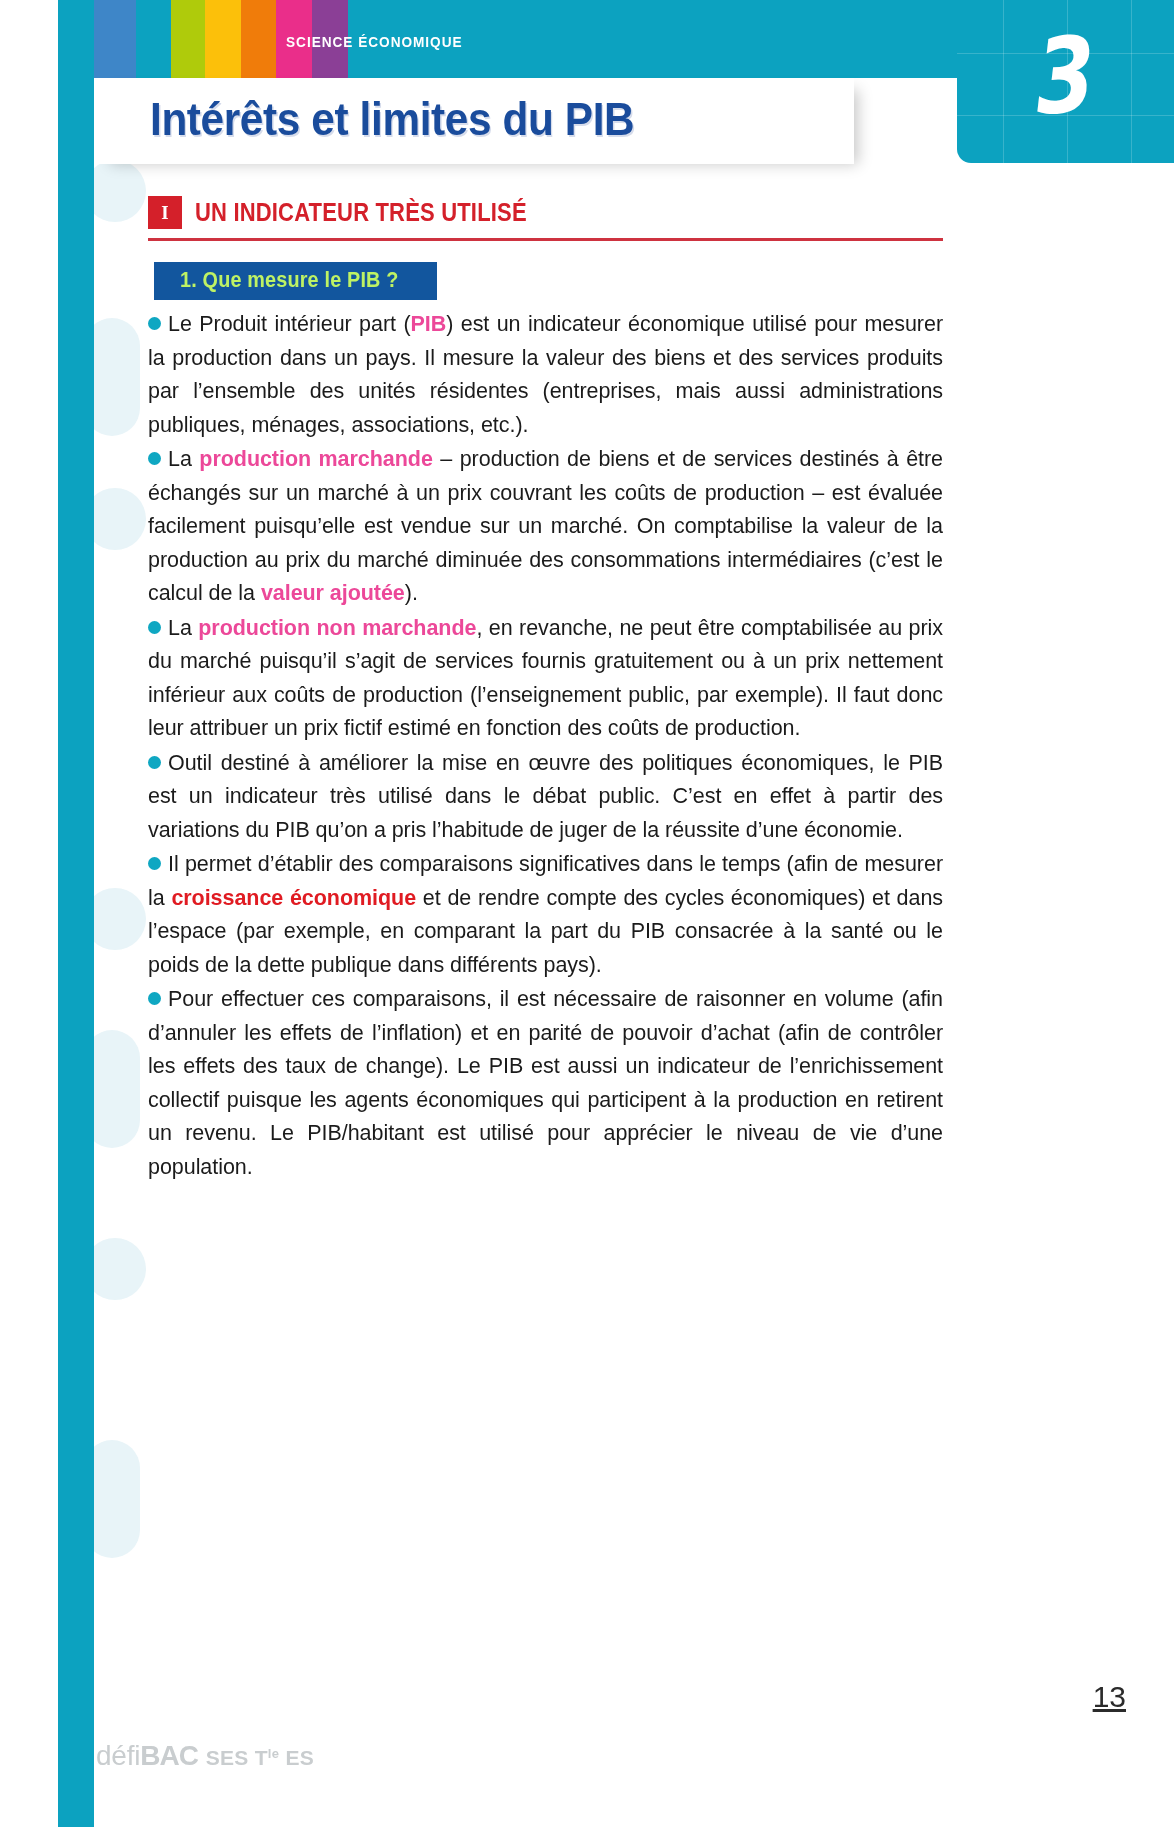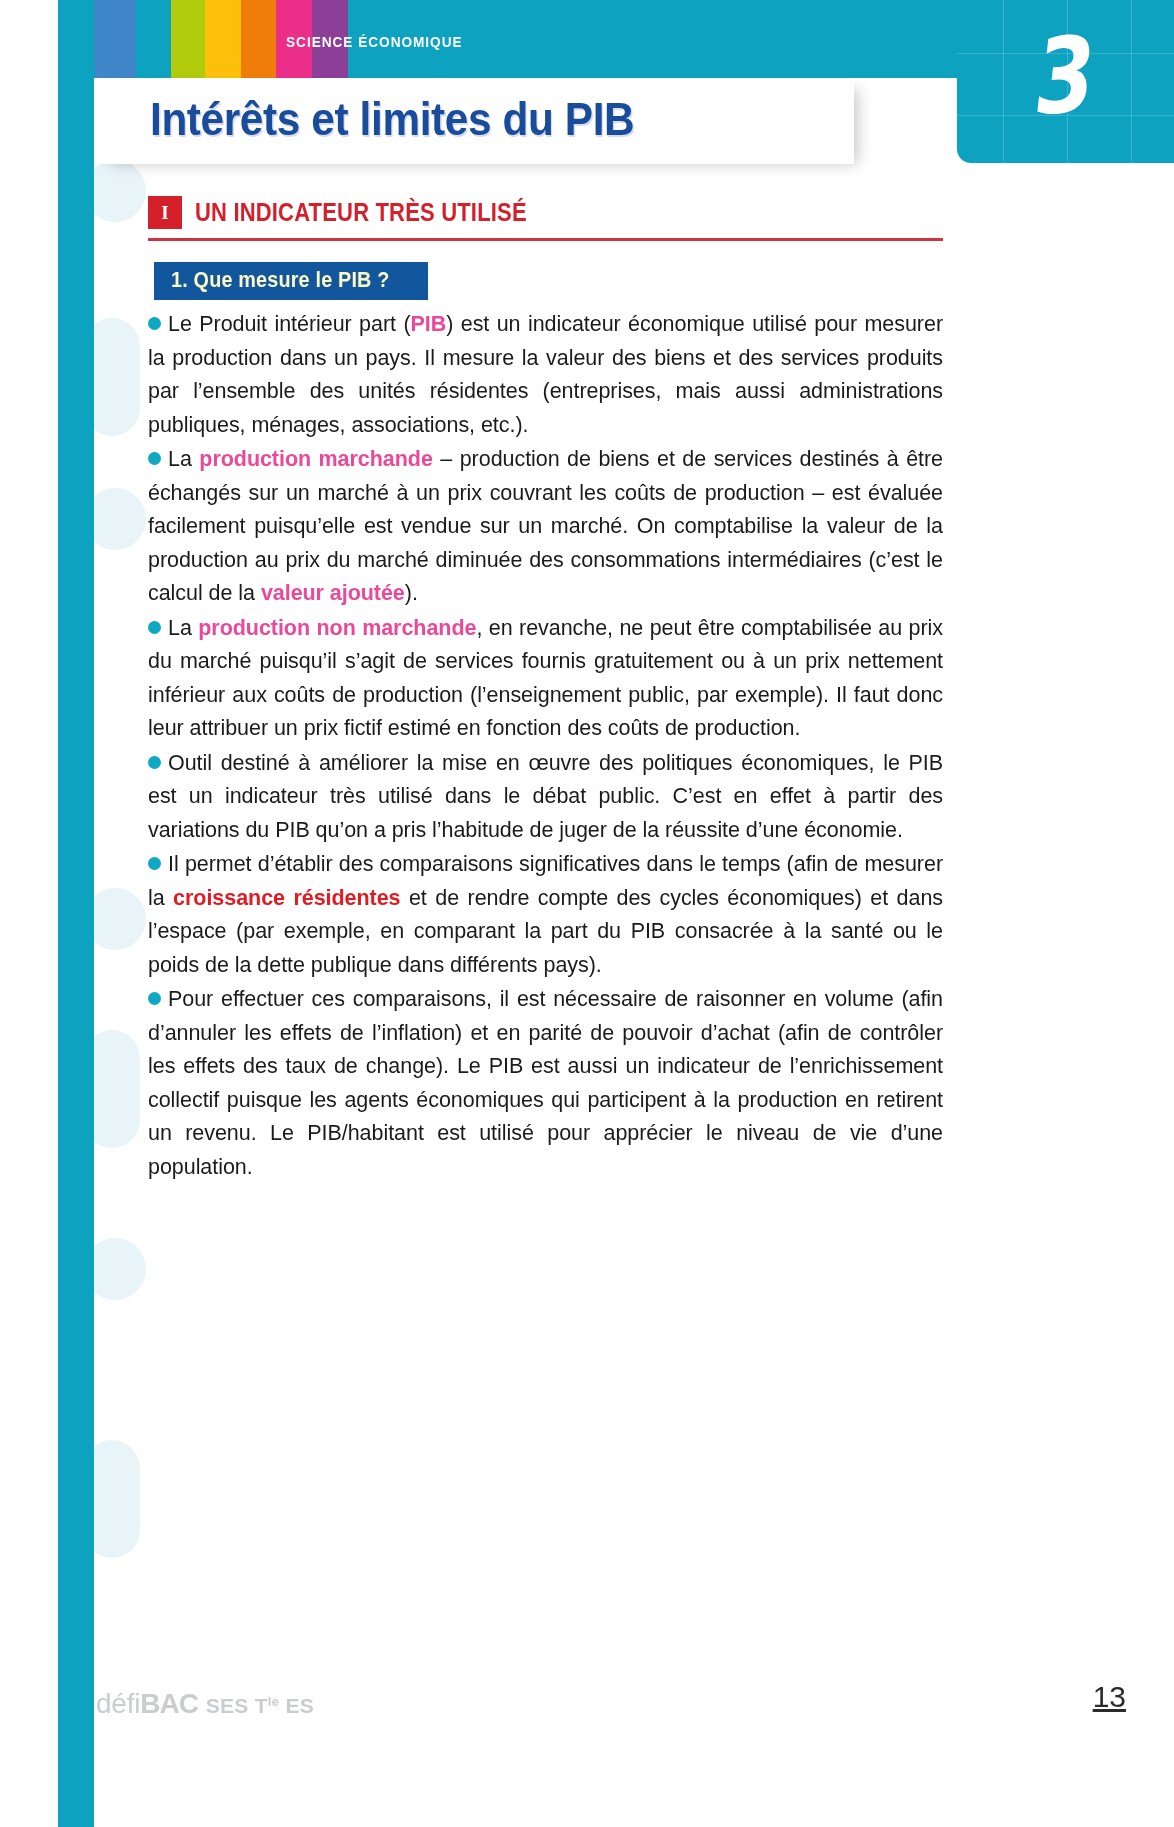--- a/index.html
+++ b/index.html
@@ -184,24 +184,24 @@
     height: 3px;
     background: #CE3340;
     width: 795px;
     margin-top: 9px;
   }
 
   
   .sub-head {
     display: inline-block;
     background: #12569E;
-    color: #fef9c3;
+    color: #bef264;
     font-size: 22px;
     font-weight: bold;
-    padding: 5px 14px 7px 17px;
+    padding: 5px 14px 7px 26px;
     margin: 21px 17px 8px 6px;
     letter-spacing: 0.2px;
   }
   .sub-head span {
     display: inline-block;
     transform: scaleX(0.9);
     transform-origin: left center;
   }
 
   
@@ -225,21 +225,21 @@
     margin-right: 7px;
     vertical-align: 1px;
   }
   b.bold { font-weight: bold; color: #ec4899; }
   b.red { font-weight: bold; color: #E01B22; }
 
   
   .footer-logo {
     position: absolute;
     left: 96px;
-    top: 1688px;
+    top: 1740px;
     color: #C9CDCF;
     font-size: 28px;
     white-space: nowrap;
     letter-spacing: -0.2px;
   }
   .footer-logo .thin { font-weight: normal; }
   .footer-logo .fat  { font-weight: bold; letter-spacing: -1px; }
   .footer-logo .small {
     font-size: 21px;
     font-weight: bold;
@@ -307,21 +307,21 @@
     <div class="sub-head"><span>1. Que mesure le PIB ?</span></div>
     <div id="sub1-body">
         <p class="para"><span class="bullet"></span><span>Le Produit intérieur part (</span><b class="bold">PIB</b><span>) est un indicateur économique utilisé pour mesurer la production dans un pays. Il mesure la valeur des biens et des services produits par l’ensemble des unités résidentes (entreprises, mais aussi administrations publiques, ménages, associations, etc.).</span></p>
         <p class="para"><span class="bullet"></span><span>La </span><b class="bold">production marchande</b><span> – production de biens et de services destinés à être échangés sur un marché à un prix couvrant les coûts de production – est évaluée facilement puisqu’elle est vendue sur un marché. On comptabilise la valeur de la production au prix du marché diminuée des consommations intermédiaires (c’est le calcul de la </span><b class="bold">valeur ajoutée</b><span>).</span></p>
         <p class="para"><span class="bullet"></span><span>La </span><b class="bold">production non marchande</b><span>, en revanche, ne peut être comptabilisée au prix du marché puisqu’il s’agit de services fournis gratuitement ou à un prix nettement inférieur aux coûts de production (l’enseignement public, par exemple). Il faut donc leur attribuer un prix fictif estimé en fonction des coûts de production.</span></p>
       </div>
 
     
     <div id="sub2-body">
         <p class="para"><span class="bullet"></span><span>Outil destiné à améliorer la mise en œuvre des politiques économiques, le PIB est un indicateur très utilisé dans le débat public. C’est en effet à partir des variations du PIB qu’on a pris l’habitude de juger de la réussite d’une économie.</span></p>
-        <p class="para"><span class="bullet"></span><span>Il permet d’établir des comparaisons significatives dans le temps (afin de mesurer la </span><b class="red">croissance résidentes</b><span> et de rendre compte des cycles économiques) et dans l’espace (par exemple, en comparant la part du PIB consacrée à la santé ou le poids de la dette publique dans différents pays).</span></p>
+        <p class="para"><span class="bullet"></span><span>Il permet d’établir des comparaisons significatives dans le temps (afin de mesurer la </span><b class="red">croissance économique</b><span> et de rendre compte des cycles économiques) et dans l’espace (par exemple, en comparant la part du PIB consacrée à la santé ou le poids de la dette publique dans différents pays).</span></p>
         <p class="para"><span class="bullet"></span><span>Pour effectuer ces comparaisons, il est nécessaire de raisonner en volume (afin d’annuler les effets de l’inflation) et en parité de pouvoir d’achat (afin de contrôler les effets des taux de change). Le PIB est aussi un indicateur de l’enrichissement collectif puisque les agents économiques qui participent à la production en retirent un revenu. Le PIB/habitant est utilisé pour apprécier le niveau de vie d’une population.</span></p>
       </div>
 
   </div>
 
   <div class="footer-logo">
     <span class="thin">défi</span><span class="fat">BAC</span>&nbsp;<span class="small">SES T</span><span class="sup small">le</span><span class="small"> ES</span>
   </div>
   <div class="page-number">13</div>
 

